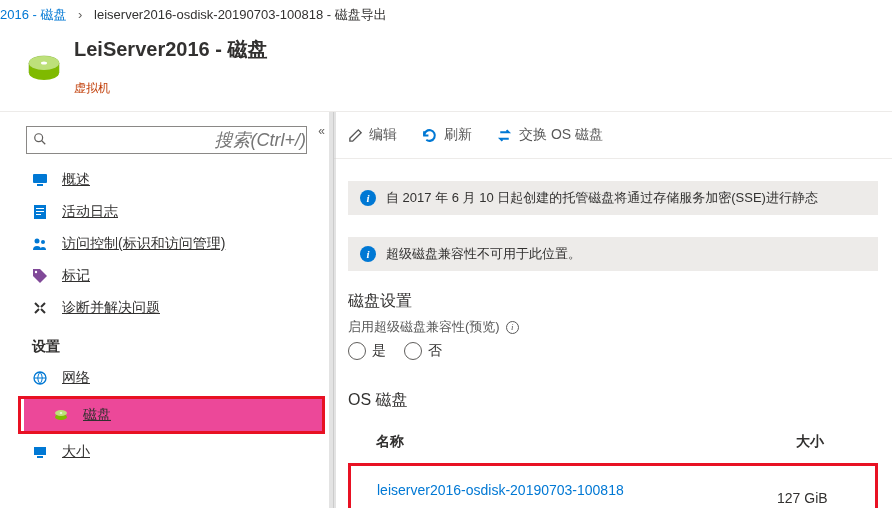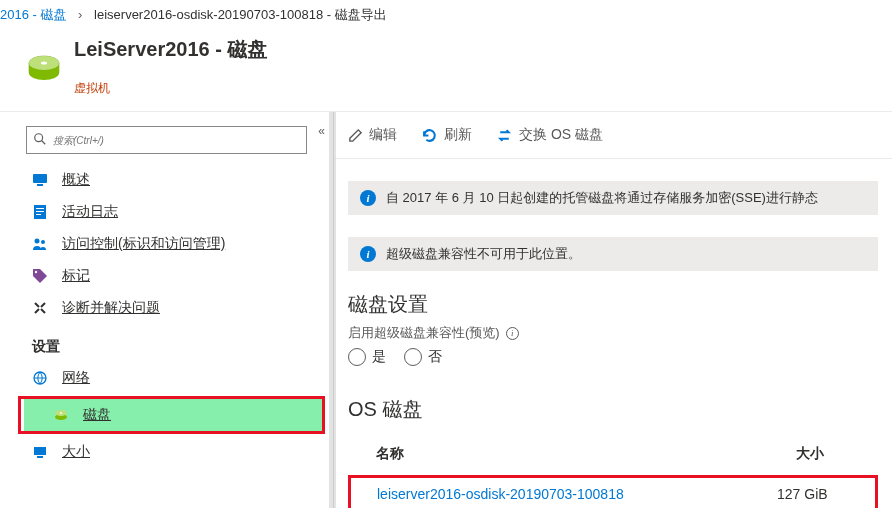--- a/index.html
+++ b/index.html
@@ -11,46 +11,46 @@
     .header { display: flex; align-items: center; padding: 6px 0 14px 26px; }
     .header-icon { width: 36px; height: 36px; margin-right: 12px; position: relative; }
     .disk-svg { width: 36px; height: 36px; }
     .header-title { font-size: 20px; font-weight: 600; color: #323130; }
     .header-sub { font-size: 12px; color: #c2410c; margin-top: 17px; }
     .layout { display: flex; width: 100%; border-top: 1px solid #edebe9; }
     .side { width: 334px; border-right: 1px solid #ccc; padding: 10px 0 0 0; position: relative; height: 420px; }
     .collapse-chevron { position: absolute; right: 8px; top: 12px; color: #605e5c; font-size: 12px; cursor: pointer; }
     .search-wrap { margin: 4px 26px 10px 26px; border: 1px solid #8a8886; display: flex; align-items: center; height: 28px; }
     .search-icon { color: #605e5c; font-size: 14px; padding: 0 6px; }
-    .search-input { border: none; outline: none; flex: 1; font-size: 10px; color: #323130; font-style: italic; }
+    .search-input { border: none; outline: none; flex: 1; font-size: 18px; color: #323130; font-style: italic; text-align: right; }
     .nav-item { display: flex; align-items: center; padding: 7px 0 7px 32px; cursor: pointer; font-size: 14px; text-decoration: underline; }
-    .nav-item.active { background: #86efac; border-left: 3px solid #fff; padding-left: 29px; }
+    .nav-item.active { background: #ec4899; border-left: 3px solid #fff; padding-left: 29px; }
     .nav-item .nicon { width: 16px; height: 16px; margin-right: 14px; display: inline-flex; align-items: center; justify-content: center; }
     .nav-group { padding: 14px 0 6px 32px; font-size: 14px; font-weight: 600; color: #323130; }
     .highlight-red { border: 3px solid #e81123; }
     .hl-sidebar { margin: 2px 8px 2px 18px; }
     .main { flex: 1; padding: 0; }
     .toolbar { display: flex; align-items: flex-start; padding: 14px 0 14px 14px; gap: 24px; border-bottom: 1px solid #edebe9; }
     .tb-item { display: flex; align-items: center; color: #595959; font-size: 14px; cursor: pointer; }
     .tb-item .tbicon { margin-right: 6px; display: inline-flex; }
     .info-bar { background: #edebe9; display: flex; align-items: center; padding: 8px 12px; margin: 22px 14px 0 14px; font-size: 13px; }
     .info-bar .info-icon { width: 16px; height: 16px; background: #0078d4; border-radius: 50%; color: #fff; display: inline-flex; align-items: center; justify-content: center; font-size: 11px; font-weight: bold; margin-right: 10px; font-style: italic; font-family: Georgia, serif; flex-shrink: 0; }
-    .section-title { font-size: 20px; padding: 20px 14px 6px 14px; color: #323130; }
+    .section-title { font-size: 16px; padding: 20px 14px 6px 14px; color: #323130; }
     .section-sub { font-size: 13px; color: #595959; padding: 0 14px; display: flex; align-items: center; }
     .help-circle { width: 13px; height: 13px; border: 1px solid #595959; border-radius: 50%; display: inline-flex; align-items: center; justify-content: center; font-size: 9px; margin-left: 6px; color: #595959; font-style: italic; font-family: Georgia, serif; }
     .radio-row { display: flex; gap: 18px; padding: 6px 14px 10px 14px; }
     .radio-option { display: flex; align-items: center; font-size: 14px; cursor: pointer; }
     .radio-circle { width: 18px; height: 18px; border: 1px solid #605e5c; border-radius: 50%; margin-right: 6px; }
     .table-header { display: flex; padding: 10px 0 10px 28px; margin: 6px 14px 0 14px; gap: 20px; }
     .th-name { flex: 0 0 400px; font-weight: 600; font-size: 14px; }
     .th-size { font-weight: 600; font-size: 14px; }
     .table-row-wrap { margin: 2px 14px 0 14px; padding: 0; }
     .table-row { display: flex; align-items: center; padding: 8px 0 8px 26px; }
     .td-link { color: #0078d4; flex: 0 0 400px; text-decoration: none; font-size: 14px; cursor: pointer; }
-    .td-size { font-size: 14px; }
+    .td-size { font-size: 14px; margin-top: 16px; }
     .scroll-shadow { position: absolute; right: -3px; top: 0; width: 7px; height: 100%; background: #ccc; opacity: 0.55; }
   </style>
 </head>
 <body>
 
 <div class="breadcrumb">
   <a href="#">2016 - 磁盘</a>
   <span class="sep">›</span>
   <span class="current">leiserver2016-osdisk-20190703-100818 - 磁盘导出</span>
 </div>

